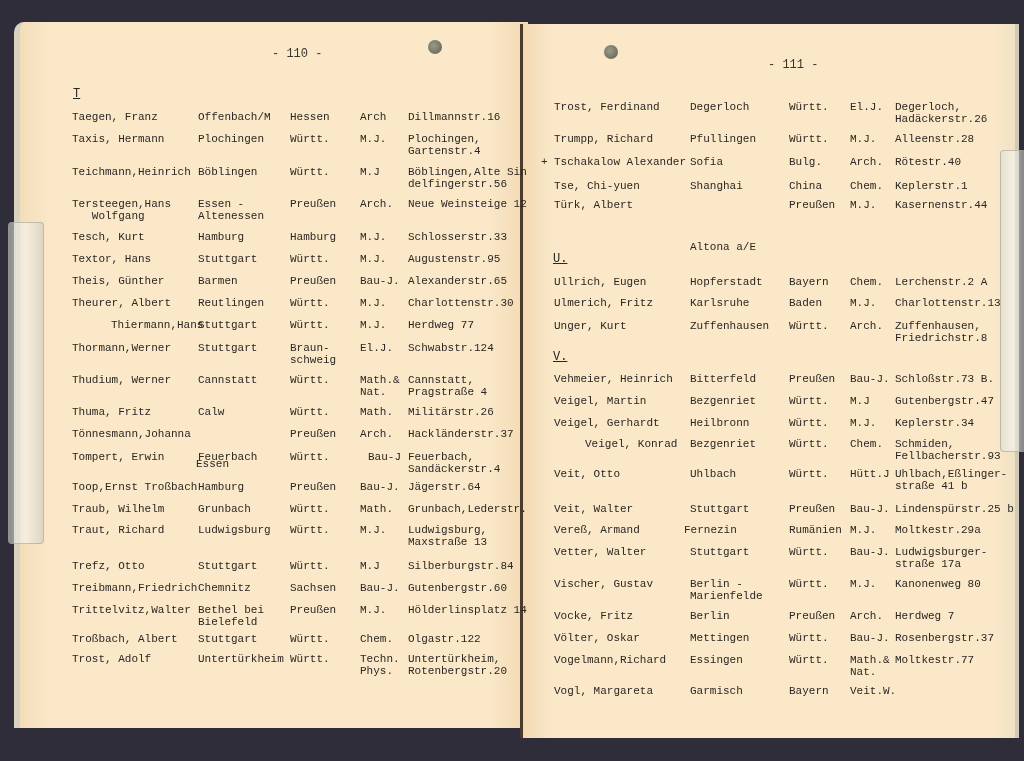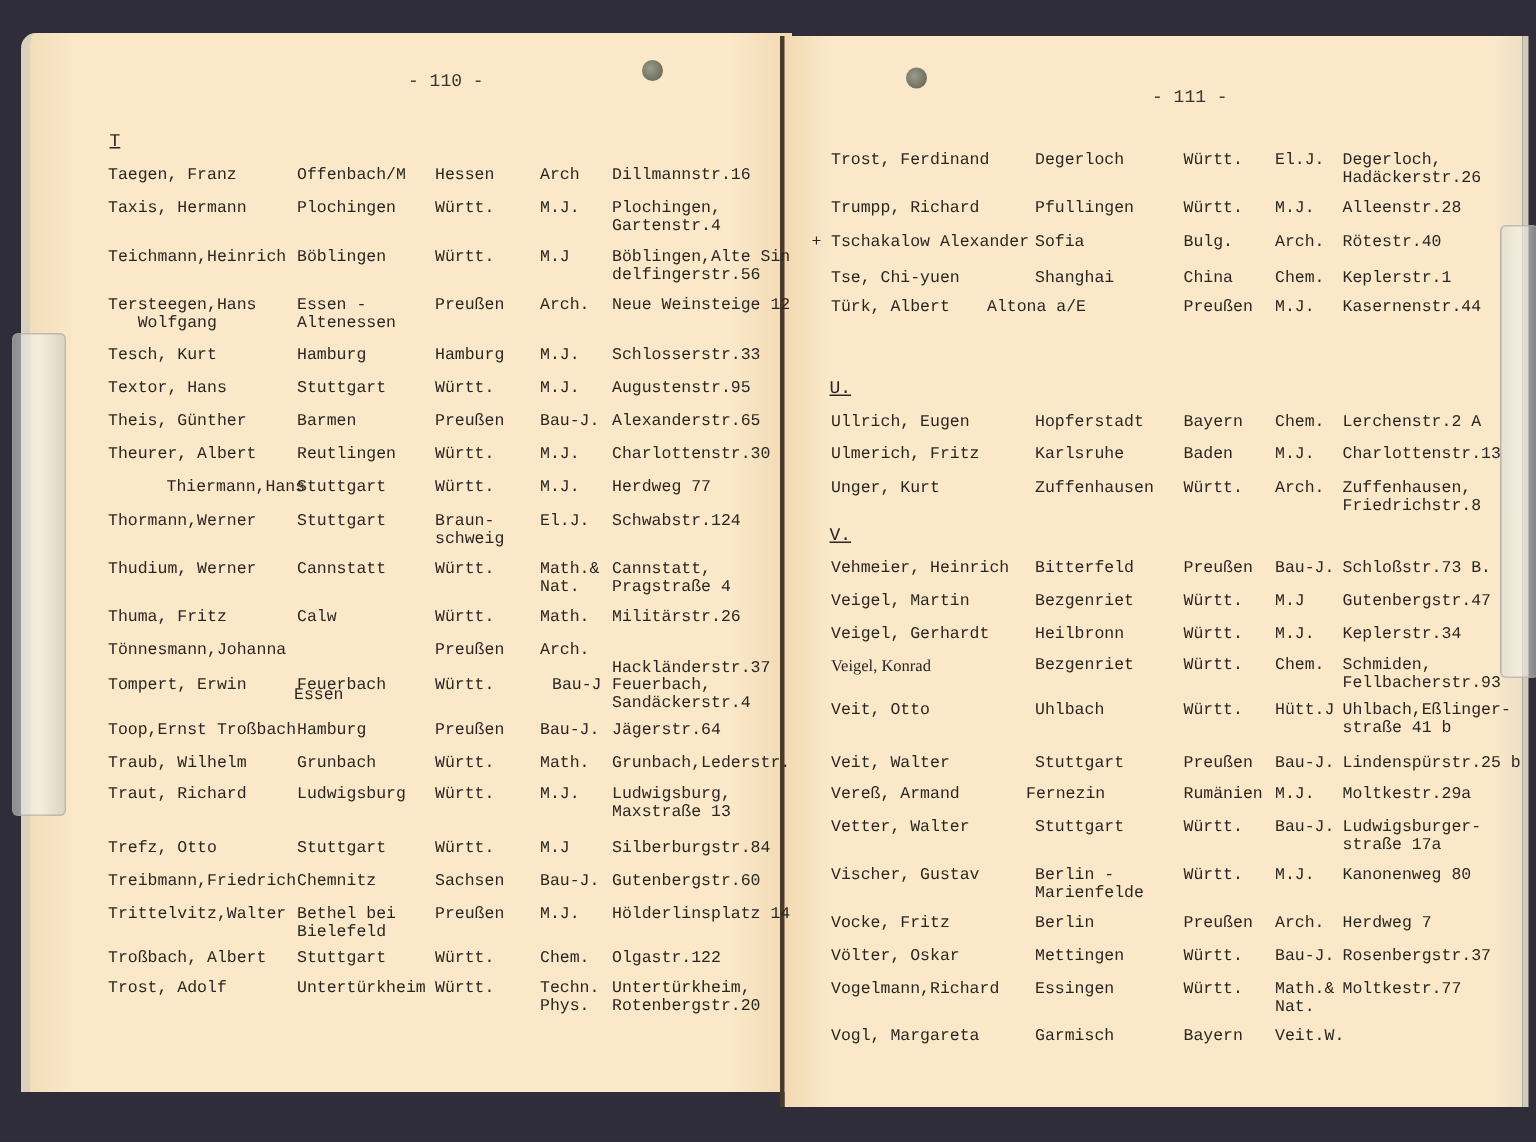--- a/index.html
+++ b/index.html
@@ -74,21 +74,21 @@
       <div class="entry" style="top: 253px; left: 0px;"><span style="left: 72px;">Textor, Hans</span><span style="left: 198px;">Stuttgart</span><span style="left: 290px;">Württ.</span><span style="left: 360px;">M.J.</span><span style="left: 408px;">Augustenstr.95</span></div>
       <div class="entry" style="top: 275px; left: 0px;"><span style="left: 72px;">Theis, Günther</span><span style="left: 198px;">Barmen</span><span style="left: 290px;">Preußen</span><span style="left: 360px;">Bau-J.</span><span style="left: 408px;">Alexanderstr.65</span></div>
       <div class="entry" style="top: 297px; left: 0px;"><span style="left: 72px;">Theurer, Albert</span><span style="left: 198px;">Reutlingen</span><span style="left: 290px;">Württ.</span><span style="left: 360px;">M.J.</span><span style="left: 408px;">Charlottenstr.30</span></div>
       <div class="entry" style="top: 319px; left: 0px;"><span style="left: 72px; margin-left: 39px;">Thiermann,Hans</span><span style="left: 198px;">Stuttgart</span><span style="left: 290px;">Württ.</span><span style="left: 360px;">M.J.</span><span style="left: 408px;">Herdweg 77</span></div>
       <div class="entry" style="top: 342px; left: 0px;"><span style="left: 72px; text-align: center;">Thormann,Werner</span><span style="left: 198px;">Stuttgart</span><span style="left: 290px;">Braun-
 schweig</span><span style="left: 360px;">El.J.</span><span style="left: 408px;">Schwabstr.124</span></div>
       <div class="entry" style="top: 374px; left: 0px;"><span style="left: 72px;">Thudium, Werner</span><span style="left: 198px;">Cannstatt</span><span style="left: 290px;">Württ.</span><span style="left: 360px;">Math.&amp;
 Nat.</span><span style="left: 408px;">Cannstatt,
 Pragstraße 4</span></div>
       <div class="entry" style="top: 406px; left: 0px;"><span style="left: 72px;">Thuma, Fritz</span><span style="left: 198px;">Calw</span><span style="left: 290px;">Württ.</span><span style="left: 360px;">Math.</span><span style="left: 408px;">Militärstr.26</span></div>
-      <div class="entry" style="top: 428px; left: 0px;"><span style="left: 72px;">Tönnesmann,Johanna</span><span style="left: 196px; margin-top: 30px;">Essen</span><span style="left: 290px;">Preußen</span><span style="left: 360px;">Arch.</span><span style="left: 408px; margin-top: 12px;">Hackländerstr.37</span></div>
+      <div class="entry" style="top: 428px; left: 0px;"><span style="left: 72px;">Tönnesmann,Johanna</span><span style="left: 196px; margin-top: 30px;">Essen</span><span style="left: 290px;">Preußen</span><span style="left: 360px;">Arch.</span><span style="left: 408px;">Hackländerstr.37</span></div>
       <div class="entry" style="top: 451px; left: 0px;"><span style="left: 72px;">Tompert, Erwin</span><span style="left: 198px;">Feuerbach</span><span style="left: 290px;">Württ.</span><span style="left: 368px;">Bau-J</span><span style="left: 408px;">Feuerbach,
 Sandäckerstr.4</span></div>
       <div class="entry" style="top: 481px; left: 0px;"><span style="left: 72px;">Toop,Ernst Troßbach</span><span style="left: 198px;">Hamburg</span><span style="left: 290px;">Preußen</span><span style="left: 360px;">Bau-J.</span><span style="left: 408px;">Jägerstr.64</span></div>
       <div class="entry" style="top: 503px; left: 0px;"><span style="left: 72px;">Traub, Wilhelm</span><span style="left: 198px;">Grunbach</span><span style="left: 290px;">Württ.</span><span style="left: 360px;">Math.</span><span style="left: 408px;">Grunbach,Lederstr.</span></div>
       <div class="entry" style="top: 524px; left: 0px;"><span style="left: 72px;">Traut, Richard</span><span style="left: 198px;">Ludwigsburg</span><span style="left: 290px;">Württ.</span><span style="left: 360px;">M.J.</span><span style="left: 408px;">Ludwigsburg,
 Maxstraße 13</span></div>
       <div class="entry" style="top: 560px; left: 0px;"><span style="left: 72px;">Trefz, Otto</span><span style="left: 198px;">Stuttgart</span><span style="left: 290px;">Württ.</span><span style="left: 360px;">M.J</span><span style="left: 408px;">Silberburgstr.84</span></div>
       <div class="entry" style="top: 582px; left: 0px;"><span style="left: 72px;">Treibmann,Friedrich</span><span style="left: 198px;">Chemnitz</span><span style="left: 290px;">Sachsen</span><span style="left: 360px;">Bau-J.</span><span style="left: 408px;">Gutenbergstr.60</span></div>
       <div class="entry" style="top: 604px; left: 0px;"><span style="left: 72px;">Trittelvitz,Walter</span><span style="left: 198px;">Bethel bei
 Bielefeld</span><span style="left: 290px;">Preußen</span><span style="left: 360px;">M.J.</span><span style="left: 408px;">Hölderlinsplatz 14</span></div>
@@ -96,29 +96,29 @@
       <div class="entry" style="top: 653px; left: 0px;"><span style="left: 72px;">Trost, Adolf</span><span style="left: 198px;">Untertürkheim</span><span style="left: 290px;">Württ.</span><span style="left: 360px;">Techn.
 Phys.</span><span style="left: 408px;">Untertürkheim,
 Rotenbergstr.20</span></div>
     </div>
   <div id="right-entries">
       <div class="entry" style="top: 101px; left: 0px;"><span style="left: 541px;"></span><span style="left: 554px;">Trost, Ferdinand</span><span style="left: 690px;">Degerloch</span><span style="left: 789px;">Württ.</span><span style="left: 850px;">El.J.</span><span style="left: 895px;">Degerloch,
 Hadäckerstr.26</span></div>
       <div class="entry" style="top: 133px; left: 0px;"><span style="left: 541px;"></span><span style="left: 554px;">Trumpp, Richard</span><span style="left: 690px;">Pfullingen</span><span style="left: 789px;">Württ.</span><span style="left: 850px;">M.J.</span><span style="left: 895px;">Alleenstr.28</span></div>
       <div class="entry" style="top: 156px; left: 0px;"><span style="left: 541px;">+</span><span style="left: 554px;">Tschakalow Alexander</span><span style="left: 690px;">Sofia</span><span style="left: 789px;">Bulg.</span><span style="left: 850px;">Arch.</span><span style="left: 895px;">Rötestr.40</span></div>
       <div class="entry" style="top: 180px; left: 0px;"><span style="left: 541px;"></span><span style="left: 554px;">Tse, Chi-yuen</span><span style="left: 690px;">Shanghai</span><span style="left: 789px;">China</span><span style="left: 850px;">Chem.</span><span style="left: 895px;">Keplerstr.1</span></div>
-      <div class="entry" style="top: 199px; left: 0px;"><span style="left: 541px;"></span><span style="left: 554px;">Türk, Albert</span><span style="left: 658px;">Altona a/E</span><span style="left: 789px;">Preußen</span><span style="left: 850px;">M.J.</span><span style="left: 895px;">Kasernenstr.44</span></div>
+      <div class="entry" style="top: 199px; left: 0px;"><span style="left: 541px;"></span><span style="left: 554px;">Türk, Albert</span><span style="left: 690px; margin-top: 42px;">Altona a/E</span><span style="left: 789px;">Preußen</span><span style="left: 850px;">M.J.</span><span style="left: 895px;">Kasernenstr.44</span></div>
       <div class="entry" style="top: 276px; left: 0px;"><span style="left: 541px;"></span><span style="left: 554px;">Ullrich, Eugen</span><span style="left: 690px;">Hopferstadt</span><span style="left: 789px;">Bayern</span><span style="left: 850px;">Chem.</span><span style="left: 895px;">Lerchenstr.2 A</span></div>
       <div class="entry" style="top: 297px; left: 0px;"><span style="left: 541px;"></span><span style="left: 554px;">Ulmerich, Fritz</span><span style="left: 690px;">Karlsruhe</span><span style="left: 789px;">Baden</span><span style="left: 850px;">M.J.</span><span style="left: 895px;">Charlottenstr.13</span></div>
       <div class="entry" style="top: 320px; left: 0px;"><span style="left: 541px;"></span><span style="left: 554px;">Unger, Kurt</span><span style="left: 690px;">Zuffenhausen</span><span style="left: 789px;">Württ.</span><span style="left: 850px;">Arch.</span><span style="left: 895px;">Zuffenhausen,
 Friedrichstr.8</span></div>
       <div class="entry" style="top: 373px; left: 0px;"><span style="left: 541px;"></span><span style="left: 554px;">Vehmeier, Heinrich</span><span style="left: 690px;">Bitterfeld</span><span style="left: 789px;">Preußen</span><span style="left: 850px;">Bau-J.</span><span style="left: 895px;">Schloßstr.73 B.</span></div>
       <div class="entry" style="top: 395px; left: 0px;"><span style="left: 541px;"></span><span style="left: 554px;">Veigel, Martin</span><span style="left: 690px;">Bezgenriet</span><span style="left: 789px;">Württ.</span><span style="left: 850px;">M.J</span><span style="left: 895px;">Gutenbergstr.47</span></div>
       <div class="entry" style="top: 417px; left: 0px;"><span style="left: 541px;"></span><span style="left: 554px;">Veigel, Gerhardt</span><span style="left: 690px;">Heilbronn</span><span style="left: 789px;">Württ.</span><span style="left: 850px;">M.J.</span><span style="left: 895px;">Keplerstr.34</span></div>
-      <div class="entry" style="top: 438px; left: 0px;"><span style="left: 541px;"></span><span style="left: 554px; font-family: Liberation Serif, serif;">Veigel, Konrad</span><span style="left: 690px;">Bezgenriet</span><span style="left: 789px;">Württ.</span><span style="left: 850px;">Chem.</span><span style="left: 895px;">Schmiden,
+      <div class="entry" style="top: 438px; left: 0px;"><span style="left: 541px;"></span><span style="left: 585px;">Veigel, Konrad</span><span style="left: 690px;">Bezgenriet</span><span style="left: 789px;">Württ.</span><span style="left: 850px;">Chem.</span><span style="left: 895px;">Schmiden,
 Fellbacherstr.93</span></div>
       <div class="entry" style="top: 468px; left: 0px;"><span style="left: 541px;"></span><span style="left: 554px;">Veit, Otto</span><span style="left: 690px;">Uhlbach</span><span style="left: 789px;">Württ.</span><span style="left: 850px;">Hütt.J</span><span style="left: 895px;">Uhlbach,Eßlinger-
 straße 41 b</span></div>
       <div class="entry" style="top: 503px; left: 0px;"><span style="left: 541px;"></span><span style="left: 554px;">Veit, Walter</span><span style="left: 690px;">Stuttgart</span><span style="left: 789px;">Preußen</span><span style="left: 850px;">Bau-J.</span><span style="left: 895px;">Lindenspürstr.25 b</span></div>
       <div class="entry" style="top: 524px; left: 0px;"><span style="left: 541px;"></span><span style="left: 554px;">Vereß, Armand</span><span style="left: 684px;">Fernezin</span><span style="left: 789px;">Rumänien</span><span style="left: 850px;">M.J.</span><span style="left: 895px;">Moltkestr.29a</span></div>
       <div class="entry" style="top: 546px; left: 0px;"><span style="left: 541px;"></span><span style="left: 554px;">Vetter, Walter</span><span style="left: 690px;">Stuttgart</span><span style="left: 789px;">Württ.</span><span style="left: 850px;">Bau-J.</span><span style="left: 895px;">Ludwigsburger-
 straße 17a</span></div>
       <div class="entry" style="top: 578px; left: 0px;"><span style="left: 541px;"></span><span style="left: 554px;">Vischer, Gustav</span><span style="left: 690px;">Berlin -
 Marienfelde</span><span style="left: 789px;">Württ.</span><span style="left: 850px;">M.J.</span><span style="left: 895px;">Kanonenweg 80</span></div>
       <div class="entry" style="top: 610px; left: 0px;"><span style="left: 541px;"></span><span style="left: 554px;">Vocke, Fritz</span><span style="left: 690px;">Berlin</span><span style="left: 789px;">Preußen</span><span style="left: 850px;">Arch.</span><span style="left: 895px;">Herdweg 7</span></div>

